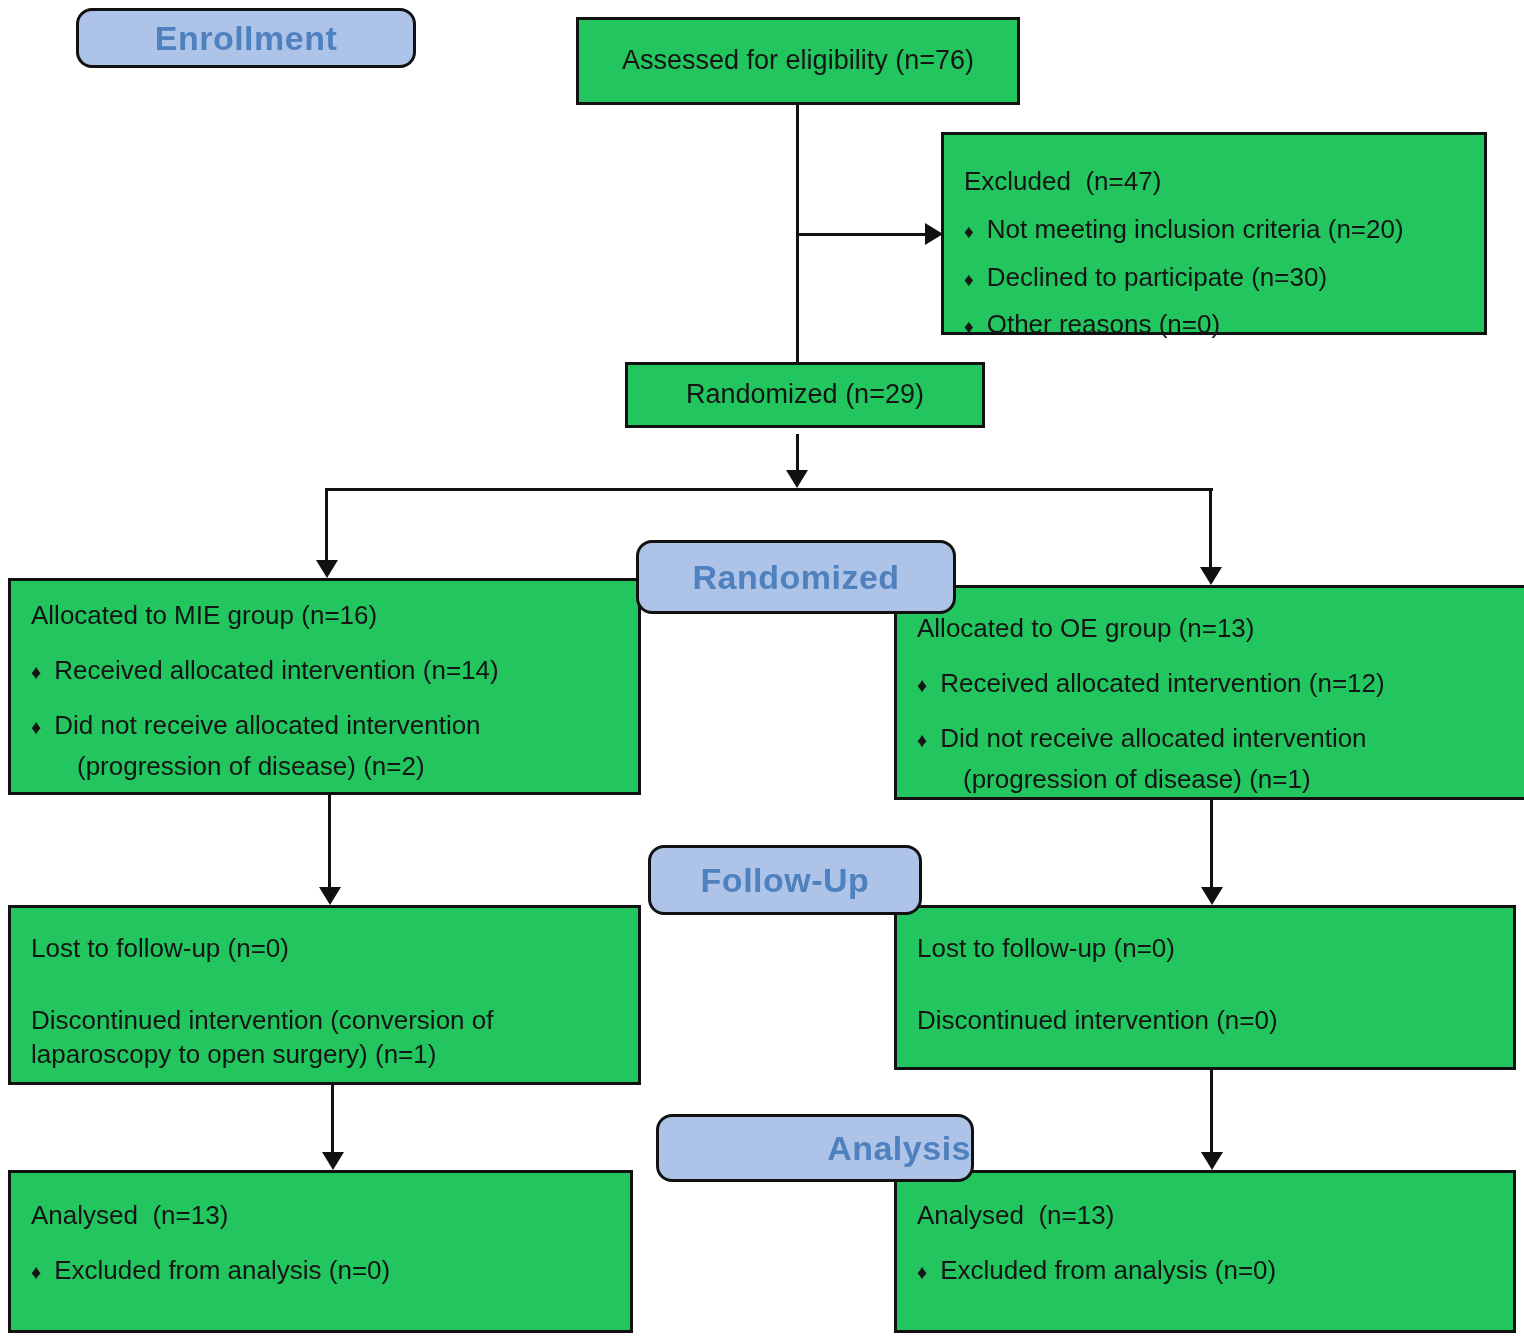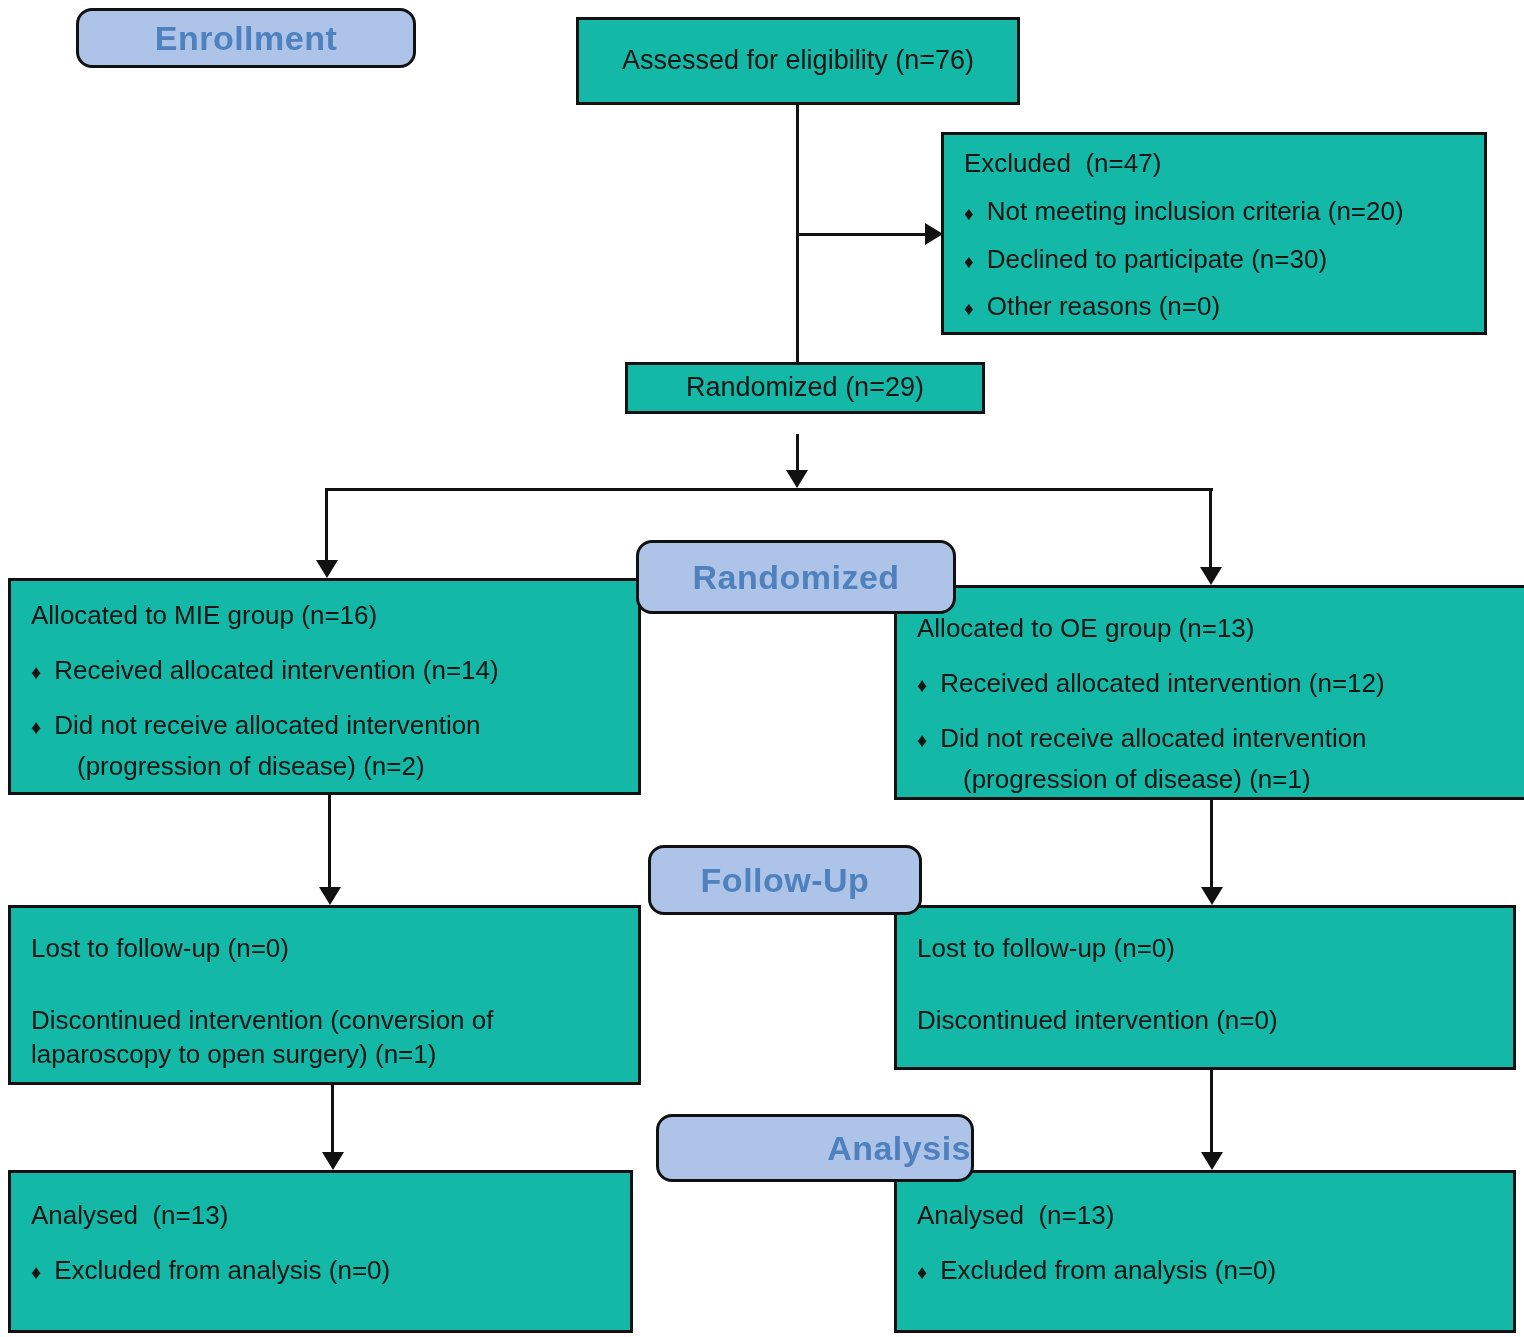--- a/index.html
+++ b/index.html
@@ -9,21 +9,21 @@
     font-family:"Liberation Sans", sans-serif;
     color:#151515;
     position:relative;
     overflow:hidden;
   }
   .canvas { position:absolute; inset:0; }
 
   
   .box {
     position:absolute;
-    background:#14b8a6;
+    background:#22c55e;
     border:3px solid #111111;
     box-sizing:border-box;
     font-size:26px;
     line-height:1.3;
     z-index:1;
   }
   .box.centered { display:flex; align-items:center; justify-content:center; font-size:27px; }
   .pad { padding:16px 6px 12px 20px; }
   .pre { white-space:pre-wrap; }
 
@@ -71,22 +71,22 @@
     border-left:18px solid #111111;
   }
 
   
   #enrollment-badge { left:30px;  top:8px;    width:340px; height:60px; }
   #allocation-badge { left:590px; top:540px;  width:320px; height:74px; }
   #followup-badge   { left:602px; top:845px;  width:274px; height:70px; }
   #analysis-badge   { left:610px; top:1114px; width:318px; height:68px;justify-content:flex-end; }
 
   #assessed-box   { left:576px; top:17px;   width:444px; height:88px; }
-  #excluded-box   { left:941px; top:132px;  width:546px; height:203px; padding-top:12px; }
-  #randomized-box { left:625px; top:362px;  width:360px; height:52px; }
+  #excluded-box   { left:941px; top:132px;  width:546px; height:203px; padding-top:30px; }
+  #randomized-box { left:625px; top:362px;  width:360px; height:66px; }
   #alloc-left-box  { left:8px;   top:578px;  width:633px; height:217px; padding-top:18px; }
   #alloc-right-box { left:894px; top:585px;  width:674px; height:215px; padding-top:24px; }
   #fu-left-box  { left:8px;   top:905px; width:633px; height:180px; padding-top:24px; padding-right:40px; }
   #fu-right-box { left:894px; top:905px; width:622px; height:165px; padding-top:24px; }
   #fu-left-box .line2, #fu-right-box .line2 { margin-top:38px; }
   #an-left-box  { left:8px;   top:1170px; width:625px; height:163px; padding-top:26px; }
   #an-right-box { left:894px; top:1170px; width:622px; height:163px; padding-top:26px; }
 
   #c-assessed-down   { left:796px;  top:104px; height:259px; }
   #c-excluded-h      { left:797px;  top:233px; width:128px; }

